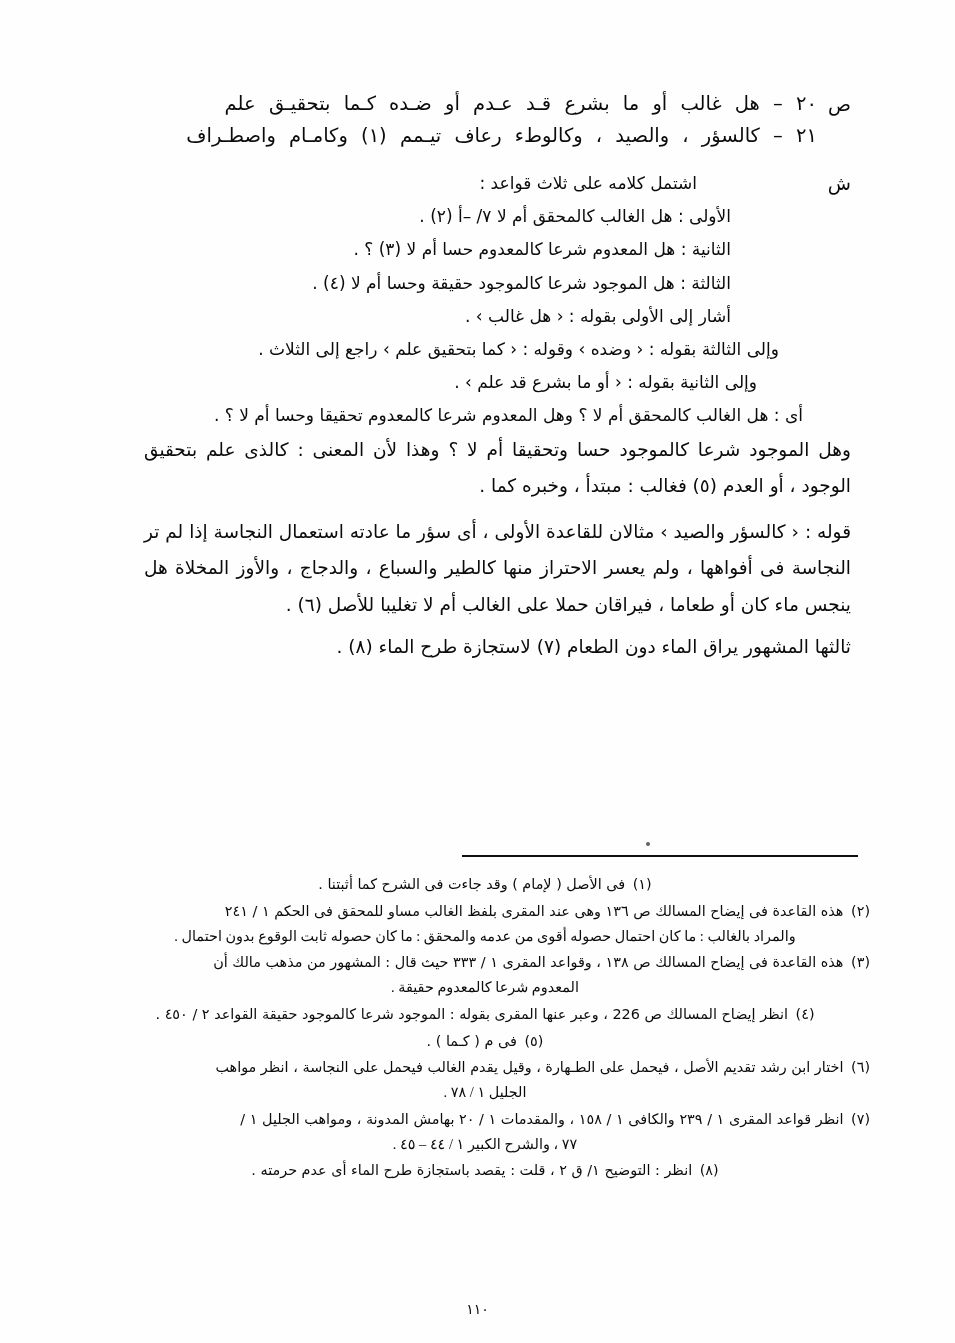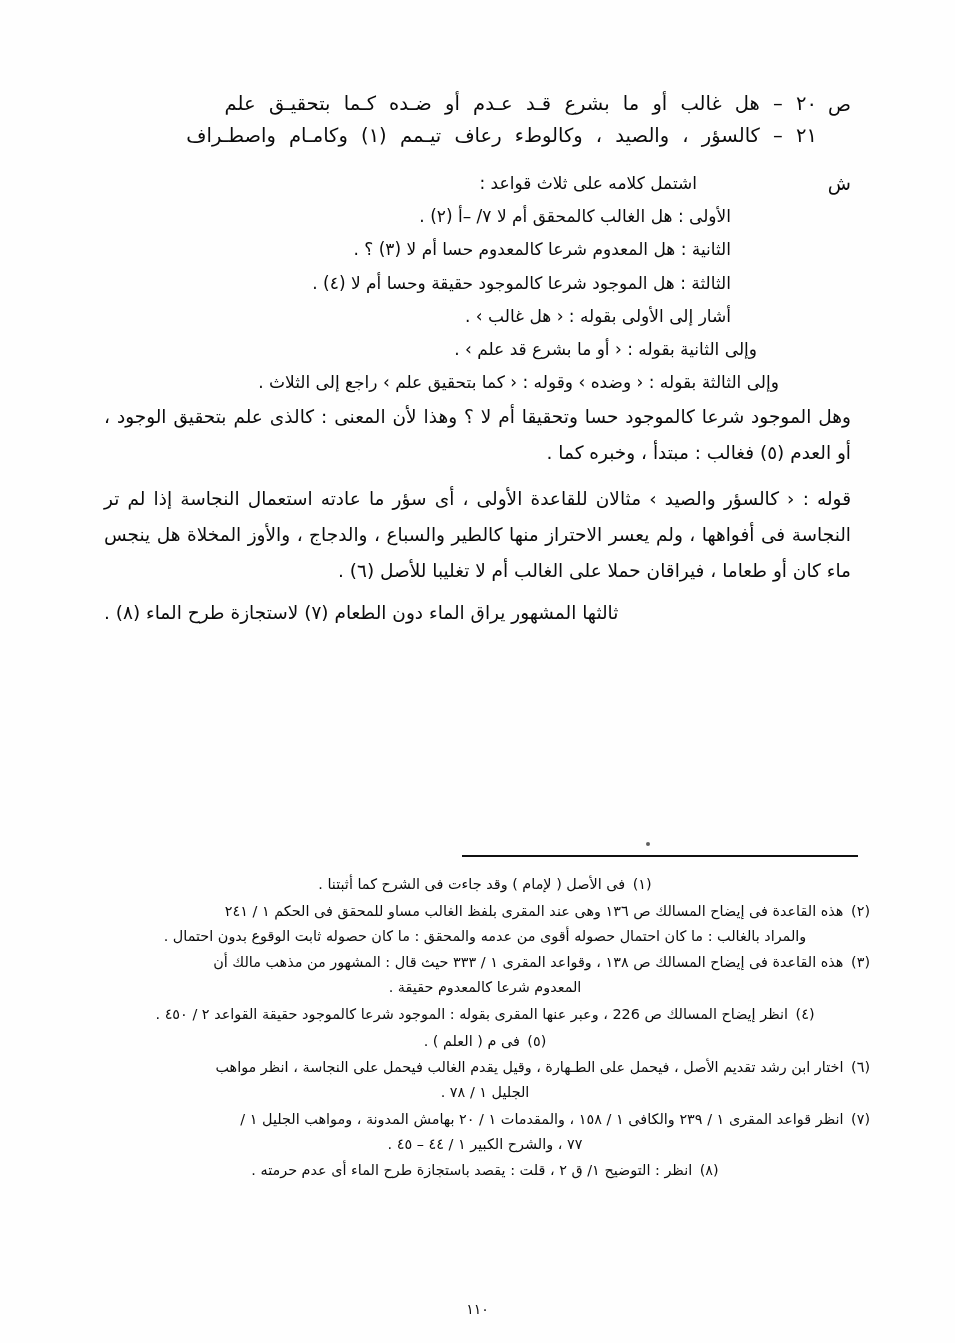--- a/index.html
+++ b/index.html
@@ -69,20 +69,21 @@
   .line.indent-1 { padding-right: 120px; }
   .line.indent-2 { padding-right: 86px; }
   .line.indent-3 { padding-right: 60px; }
   .line.indent-4 { padding-right: 38px; }
   .line.indent-5 { padding-right: 14px; }
   .para {
     font-size: 18.5px;
     line-height: 1.95;
     text-align: justify;
     text-justify: inter-word;
+    margin-left: 40px;
   }
   .para.pad { padding-right: 0; padding-left: 0; }
 
   
   .fn-rule {
     position: absolute;
     top: 855px;
     left: 462px;
     width: 396px;
     height: 0;
@@ -96,21 +97,21 @@
     direction: rtl;
   }
   .fn {
     font-size: 14.4px;
     line-height: 1.72;
     text-align: justify;
     text-justify: inter-word;
     margin-bottom: 2px;
   }
   .fn .marker { margin-left: 3px; }
-  .fn .cont { display: block; text-align: center; }
+  .fn .cont { display: block; text-align: center; font-family: Liberation Serif, serif; }
   .fn.centerish { text-align: center; }
 
   .page-number {
     position: absolute;
     bottom: 26px;
     left: 0;
     right: 0;
     text-align: center;
     font-size: 14px;
     letter-spacing: 1px;
@@ -143,29 +144,30 @@
 
     <div class="sharh-block">
       <div class="sigil">ش</div>
       <div class="sharh-body">
 
         <div class="line indent-1">اشتمل كلامه على ثلاث قواعد :</div>
         <div class="line indent-2">الأولى : هل الغالب كالمحقق أم لا ٧/ –أ (٢) .</div>
         <div class="line indent-2">الثانية : هل المعدوم شرعا كالمعدوم حسا أم لا (٣) ؟ .</div>
         <div class="line indent-2">الثالثة : هل الموجود شرعا كالموجود حقيقة وحسا أم لا (٤) .</div>
         <div class="line indent-2">أشار إلى الأولى بقوله : ‹ هل غالب › .</div>
+        <div class="line indent-4">وإلى الثالثة بقوله : ‹ وضده › وقوله : ‹ كما بتحقيق علم › راجع إلى الثلاث .</div>
         <div class="line indent-3">وإلى الثانية بقوله : ‹ أو ما بشرع قد علم › .</div>
-        <div class="line indent-4">وإلى الثالثة بقوله : ‹ وضده › وقوله : ‹ كما بتحقيق علم › راجع إلى الثلاث .</div>
+        <div class="line indent-5">أى : هل الغالب كالمحقق أم لا ؟ وهل المعدوم شرعا كالمعدوم تحقيقا وحسا أم لا ؟ .</div>
 
       </div>
     </div>
 
     <div class="para pad">وهل الموجود شرعا كالموجود حسا وتحقيقا أم لا ؟ وهذا لأن المعنى : كالذى علم بتحقيق الوجود ، أو العدم (٥) فغالب : مبتدأ ، وخبره كما .</div>
     <div class="para pad" style="margin-top:10px;">قوله : ‹ كالسؤر والصيد › مثالان للقاعدة الأولى ، أى سؤر ما عادته استعمال النجاسة إذا لم تر النجاسة فى أفواهها ، ولم يعسر الاحتراز منها كالطير والسباع ، والدجاج ، والأوز المخلاة هل ينجس ماء كان أو طعاما ، فيراقان حملا على الغالب أم لا تغليبا للأصل (٦) .</div>
-    <div class="para" style="margin-top:6px; text-align:left;">ثالثها المشهور يراق الماء دون الطعام (٧) لاستجازة طرح الماء (٨) .</div>
+    <div class="para" style="margin-top:6px; text-align:right;">ثالثها المشهور يراق الماء دون الطعام (٧) لاستجازة طرح الماء (٨) .</div>
 
   </div>
 
   <div class="smudge"></div>
   <div class="fn-rule"></div>
 
   <div class="footnotes">
 
     <div class="fn centerish">
       <span class="marker">(١)</span>
@@ -184,21 +186,21 @@
       <span class="cont">المعدوم شرعا كالمعدوم حقيقة .</span>
     </div>
 
     <div class="fn centerish">
       <span class="marker">(٤)</span>
       <span>انظر إيضاح المسالك ص 226 ، وعبر عنها المقرى بقوله : الموجود شرعا كالموجود حقيقة القواعد ٢ / ٤٥٠ .</span>
     </div>
 
     <div class="fn centerish">
       <span class="marker">(٥)</span>
-      <span>فى م ( العلم ) .</span>
+      <span>فى م ( كـما ) .</span>
     </div>
 
     <div class="fn">
       <span class="marker">(٦)</span>
       <span>اختار ابن رشد تقديم الأصل ، فيحمل على الطـهارة ، وقيل يقدم الغالب فيحمل على النجاسة ، انظر مواهب</span>
       <span class="cont">الجليل ١ / ٧٨ .</span>
     </div>
 
     <div class="fn">
       <span class="marker">(٧)</span>

